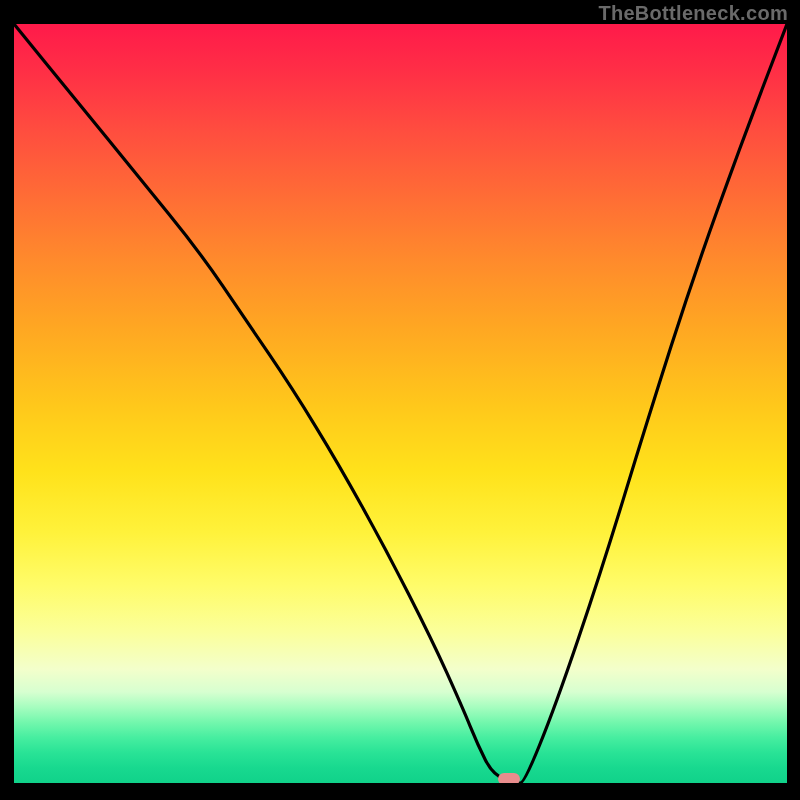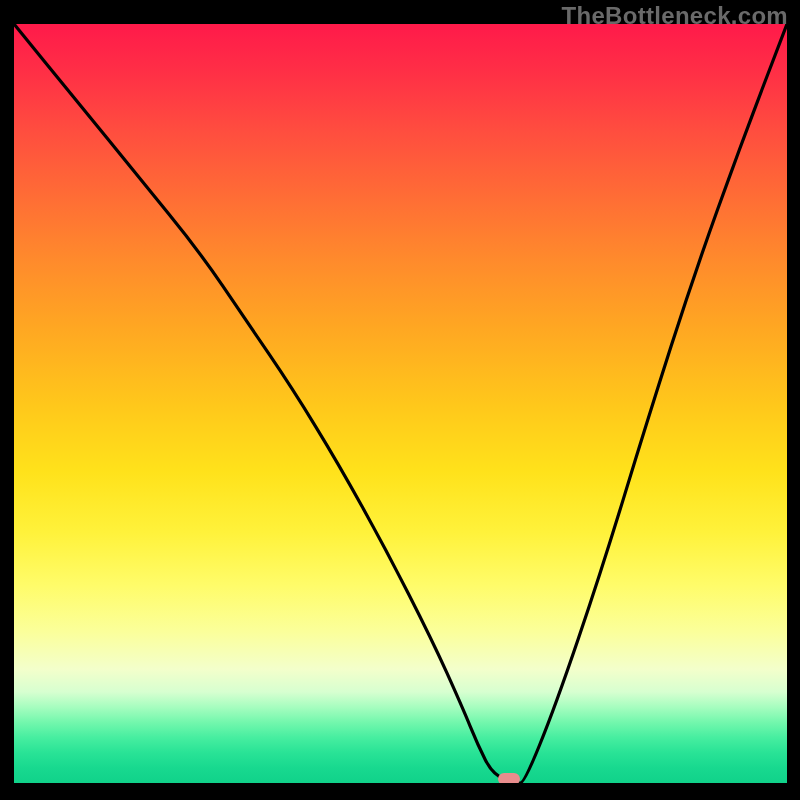--- a/index.html
+++ b/index.html
@@ -15,21 +15,21 @@
     position: relative;
     width: 800px;
     height: 800px;
     background: #000;
   }
   .watermark {
     position: absolute;
     top: 2px;
     right: 12px;
     color: #6a6a6a;
-    font-size: 24px;
+    font-size: 20px;
     font-weight: 600;
     letter-spacing: 0.3px;
     z-index: 30;
     user-select: none;
   }
   .plot-outer {
     position: absolute;
     left: 14px;
     top: 24px;
     width: 773px;

